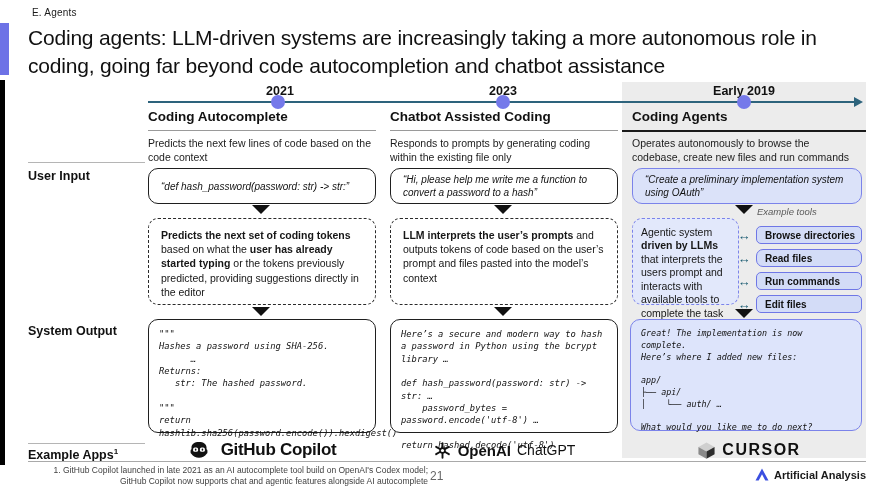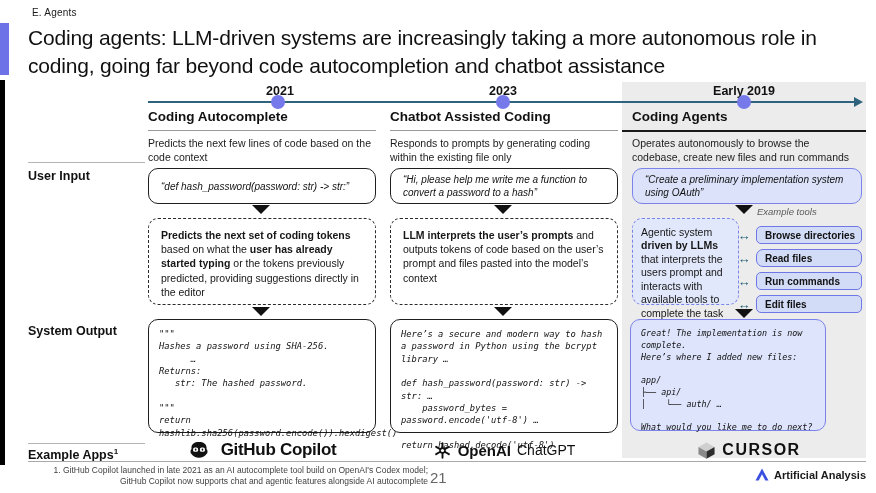--- a/index.html
+++ b/index.html
@@ -33,33 +33,33 @@
   .tri { width:0; height:0; border-left:9px solid transparent; border-right:9px solid transparent; border-top:9px solid #111; }
 
   .proc-box { top:218px; width:228px; height:87px; border:1.4px dashed #2a2a2a; border-radius:10px; padding:9px 12px; font-size:10.5px; color:#161616; line-height:1.35; }
   .agent-box { left:632px; top:218px; width:107px; height:87px; border:1.3px dashed #7b83ea; border-radius:10px; background:#e2e8fb; padding:7px 8px; font-size:10.5px; color:#161616; line-height:1.28; }
 
   .tools-label { left:757px; top:206px; font-size:9.5px; font-style:italic; color:#5a5a5a; }
   .tool-btn { left:756px; width:106px; height:18px; background:#d3dcf7; border:1.3px solid #6f77e6; border-radius:5px; font-size:10px; font-weight:700; color:#111; display:flex; align-items:center; padding-left:8px; }
   .tool-arrow { left:733px; width:22px; font-size:13px; font-weight:700; color:#1d5d73; text-align:center; line-height:1; }
 
   .out-box { top:319px; width:228px; height:114px; background:#fff; border:1.5px solid #1f1f1f; border-radius:10px; padding:8px 10px; }
-  .out-box.purple { background:#dde4fb; border-color:#7b83ea; left:630px; width:196px; height:112px; }
+  .out-box.purple { background:#dde4fb; border-color:#7b83ea; left:630px; width:232px; height:112px; }
   .code { font-family:"DejaVu Sans Mono", monospace; font-style:italic; font-size:8.8px; line-height:1.4; white-space:pre-wrap; color:#111; }
   .code.small { font-size:8.4px; }
 
   .app-row { top:439px; height:22px; display:flex; align-items:center; justify-content:center; gap:6px; }
   .copilot-text { font-size:17px; font-weight:700; color:#101010; letter-spacing:-0.3px; }
   .openai-text { font-size:15px; font-weight:700; color:#101010; }
   .chatgpt-text { font-size:14px; font-weight:500; color:#101010; }
   .cursor-text { font-size:16px; font-weight:700; color:#101010; letter-spacing:1.5px; }
 
   .divider { left:28px; top:461px; width:838px; height:1px; background:#a9a9a9; }
   .footnote { left:28px; top:465px; width:400px; font-size:8.5px; color:#3f3f3f; line-height:1.35; white-space:pre-wrap;text-align:right; }
-  .pageno { left:430px; top:469px; font-size:15px; color:#666; }
+  .pageno { left:430px; top:469px; font-size:12px; color:#666; }
   .brand { left:746px; top:468px; width:120px; display:flex; align-items:center; justify-content:flex-end; gap:5px; }
   .brand-text { font-size:11px; font-weight:600; color:#1a1a1a; }
 </style>
 </head>
 <body>
 
 <div class="canvas">
 
   <div class="abs accent-bar"></div>
   <div class="abs black-bar"></div>

